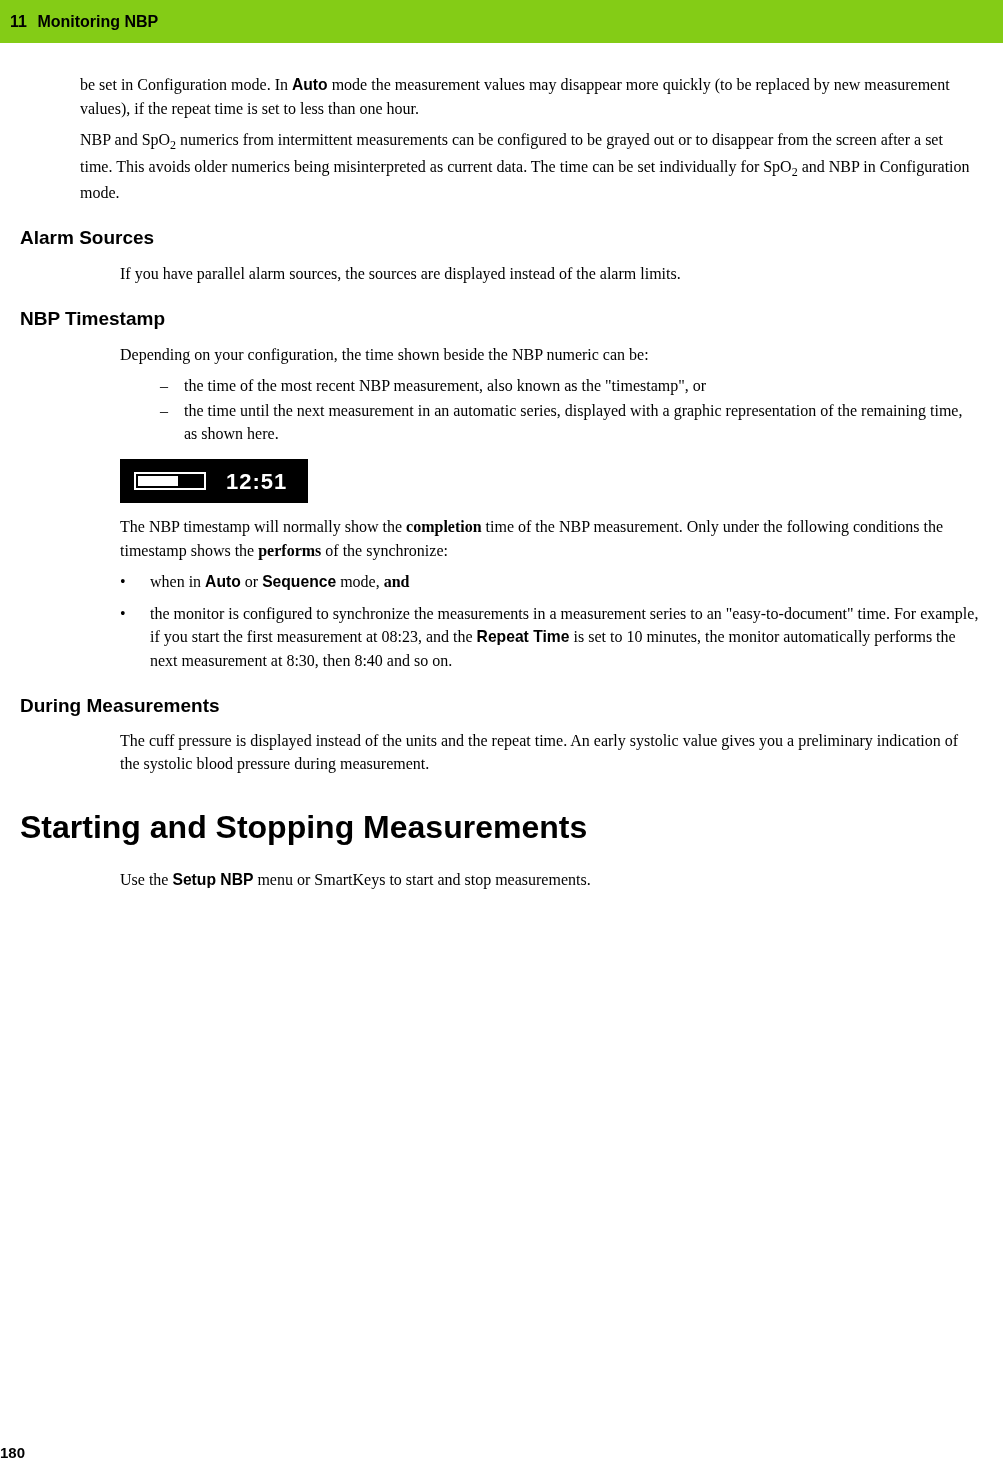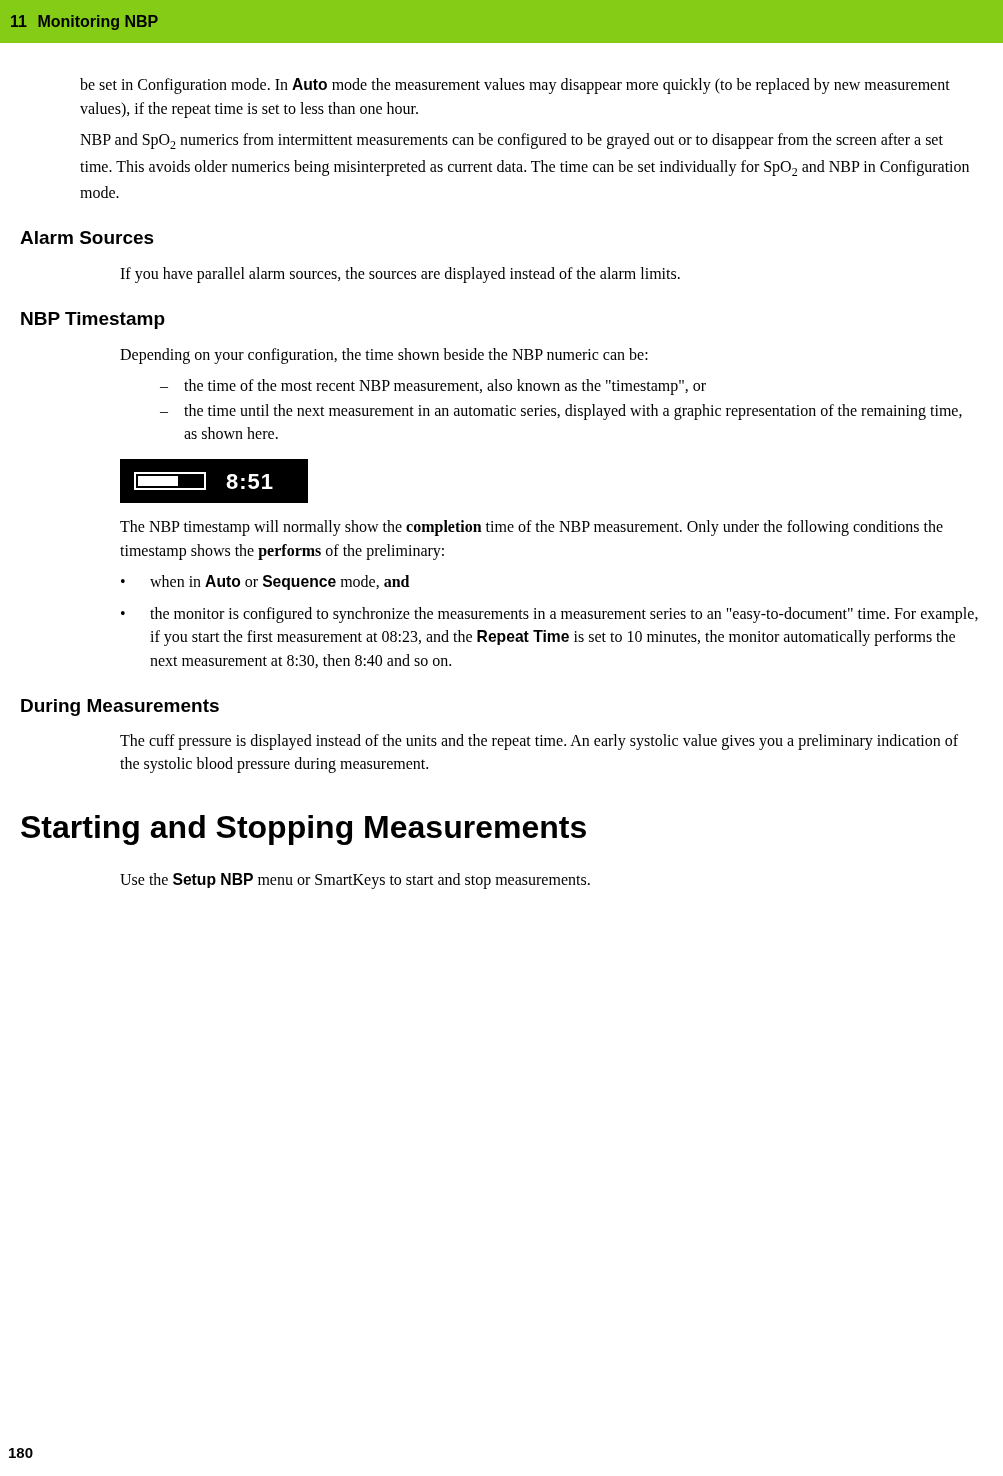--- a/index.html
+++ b/index.html
@@ -93,21 +93,21 @@
     color: #fff;
     font-family: Arial, Helvetica, sans-serif;
     font-weight: bold;
     font-size: 22px;
     letter-spacing: 1px;
     margin-left: 6px;
   }
   .page-num {
     position: absolute;
     bottom: 12px;
-    left: 8px;
+    left: 0;
     font-family: Arial, Helvetica, sans-serif;
     font-weight: bold;
     font-size: 15px;
   }
 </style>
 </head>
 <body>
 
 <div class="header-bar">
   <span class="chapter-num">11</span>
@@ -144,26 +144,26 @@
       <div>the time until the next measurement in an automatic series, displayed with a graphic representation of the remaining time, as shown here.</div>
     </div>
   </div>
 
   <div class="timestamp-img">
     <div class="timestamp-icon">
       <div class="progress-outer">
           <div class="progress-inner"></div>
         </div>
     </div>
-    <div class="timestamp-time">8:51</div>
+    <div class="timestamp-time">12:51</div>
   </div>
 
   <div class="section-body">
     <p class="para">
-      <span>The NBP timestamp will normally show the </span><span class="bold-serif">completion</span><span> time of the NBP measurement. Only under the following conditions the timestamp shows the </span><span class="bold-serif">performs</span><span> of the preliminary:</span>
+      <span>The NBP timestamp will normally show the </span><span class="bold-serif">completion</span><span> time of the NBP measurement. Only under the following conditions the timestamp shows the </span><span class="bold-serif">performs</span><span> of the synchronize:</span>
     </p>
   </div>
 
   <div class="bullet-list">
     <div class="bullet-item">
       <div class="bullet-mark">•</div>
       <div>
         <span>when in </span><span class="bold-sans">Auto</span><span> or </span><span class="bold-sans">Sequence</span><span> mode, </span><span class="bold-serif">and</span>
       </div>
     </div>

